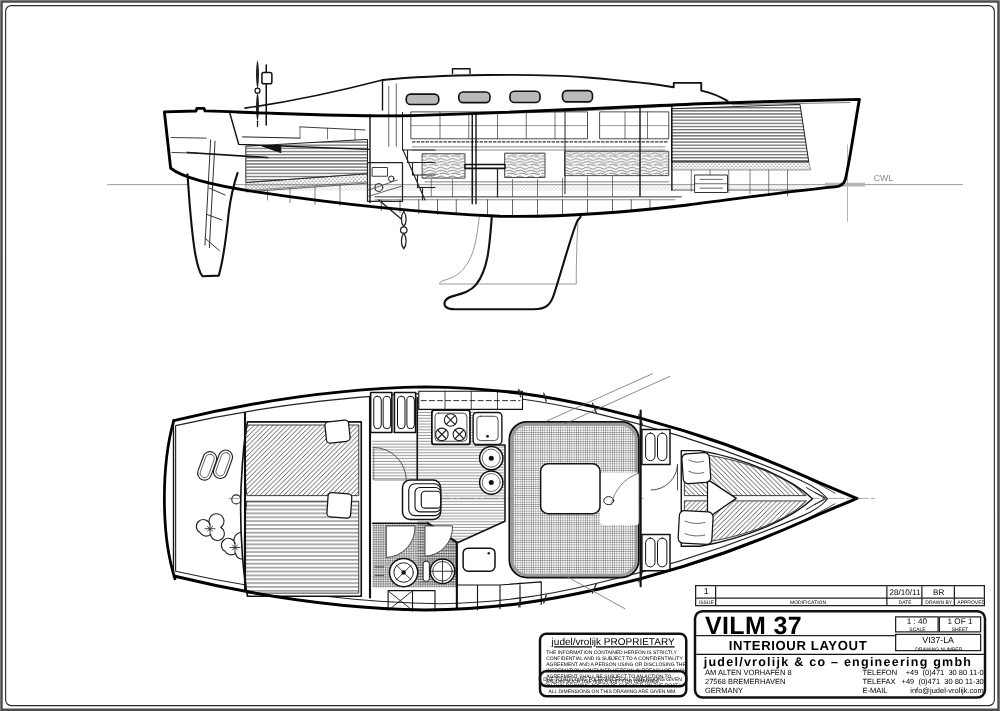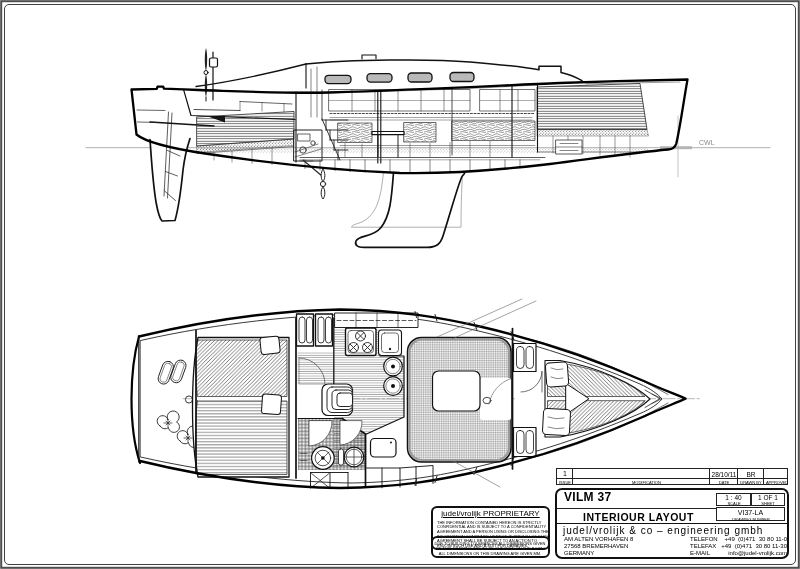--- a/index.html
+++ b/index.html
@@ -317,37 +317,37 @@
   <div class="abs" style="left:153px;top:1.5px;width:28px;text-align:center;font-size:6.5px;">28/10/11</div>
   <div class="abs" style="left:181px;top:1.5px;width:26px;text-align:center;font-size:6.5px;">BR</div>
   <div class="lbl" style="left:-12px;top:10.8px;width:40px;">ISSUE</div>
   <div class="lbl" style="left:64.5px;top:10.8px;width:40px;">MODIFICATION</div>
   <div class="lbl" style="left:147px;top:10.8px;width:40px;">DATE</div>
   <div class="lbl" style="left:166px;top:10.8px;width:56px;">DRAWN BY</div>
   <div class="lbl" style="left:191.5px;top:10.8px;width:56px;">APPROVED</div>
 </div>
 
 <div class="abs" id="titleblock" style="left:555px;top:487.5px;width:233.5px;height:71px;border:2.6px solid #111;border-radius:7px;">
-  <div class="abs" style="left:7px;top:0.5px;font-size:12px;font-weight:bold;letter-spacing:0.3px;">VILM 37</div>
+  <div class="abs" style="left:7px;top:0.5px;font-size:20px;font-weight:bold;letter-spacing:0.3px;">VILM 37</div>
   <div class="abs" style="left:0;top:18.5px;width:160px;border-bottom:1px solid #222;"></div>
   <div class="abs" style="left:7px;top:21px;font-size:10.5px;font-weight:bold;letter-spacing:0.5px;padding-left:19px;">INTERIOUR LAYOUT</div>
   <div class="abs" style="left:159px;top:3px;width:35px;height:13px;border:1px solid #222;">
     <div style="text-align:center;font-size:6.5px;margin-top:0.5px;">1 : 40</div>
     <div class="lbl" style="left:-3.5px;top:7.2px;width:40px;">SCALE</div>
   </div>
   <div class="abs" style="left:194px;top:3px;width:34px;height:13px;border:1px solid #222;">
     <div style="text-align:center;font-size:6.5px;margin-top:0.5px;">1 OF 1</div>
     <div class="lbl" style="left:-4px;top:7.2px;width:40px;">SHEET</div>
   </div>
   <div class="abs" style="left:159px;top:17px;width:69px;height:14.5px;border:1px solid #222;">
     <div style="text-align:center;font-size:7px;margin-top:1.5px;">VI37-LA</div>
     <div class="lbl" style="left:-7.5px;top:9.7px;width:82px;">DRAWING NUMBER</div>
   </div>
   <div class="abs" style="left:0;top:33px;width:100%;border-bottom:1.2px solid #111;"></div>
-  <div class="abs" style="left:6px;top:35px;font-size:10px;font-weight:normal;letter-spacing:1.0px;white-space:nowrap;">judel/vrolijk &amp; co – engineering gmbh</div>
+  <div class="abs" style="left:6px;top:35px;font-size:10px;font-weight:bold;letter-spacing:1.0px;white-space:nowrap;">judel/vrolijk &amp; co – engineering gmbh</div>
   <div class="abs" style="left:7px;top:46.5px;font-size:6px;line-height:7.2px;white-space:nowrap;">AM ALTEN VORHAFEN 8<br>27568 BREMERHAVEN<br>GERMANY</div>
   <div class="abs" style="left:133px;top:46.5px;font-size:6px;line-height:7.2px;">TELEFON<br>TELEFAX<br>E-MAIL</div>
   <div class="abs" style="left:150px;top:46.5px;width:80px;font-size:6px;line-height:7.2px;text-align:right;white-space:nowrap;">+49&nbsp; (0)471&nbsp; 30 80 11-0<br>+49&nbsp; (0)471&nbsp; 30 80 11-30<br>info@judel-vrolijk.com</div>
 </div>
 
 <div class="abs" id="propbox" style="left:431px;top:506px;width:119px;height:44px;border:2.4px solid #111;border-radius:6px;">
   <div style="text-align:center;font-size:8px;margin-top:1px;text-decoration:underline;white-space:nowrap;">judel/vrolijk PROPRIETARY</div>
   <div class="t50 abs" style="left:4px;top:11.5px;width:240px;font-size:8px;line-height:9.3px;white-space:nowrap;">THE INFORMATION CONTAINED HEREON IS STRICTLY<br>CONFIDENTIAL AND IS SUBJECT TO A CONFIDENTIALITY<br>AGREEMENT AND A PERSON USING OR DISCLOSING THE<br>INFORMATION CONTAINED HEREON IN BREACH OF SUCH<br>AGREEMENT SHALL BE SUBJECT TO AN ACTION TO<br>ENJOIN SUCH USE AND A SUIT FOR DAMAGES.</div>
 </div>
 

